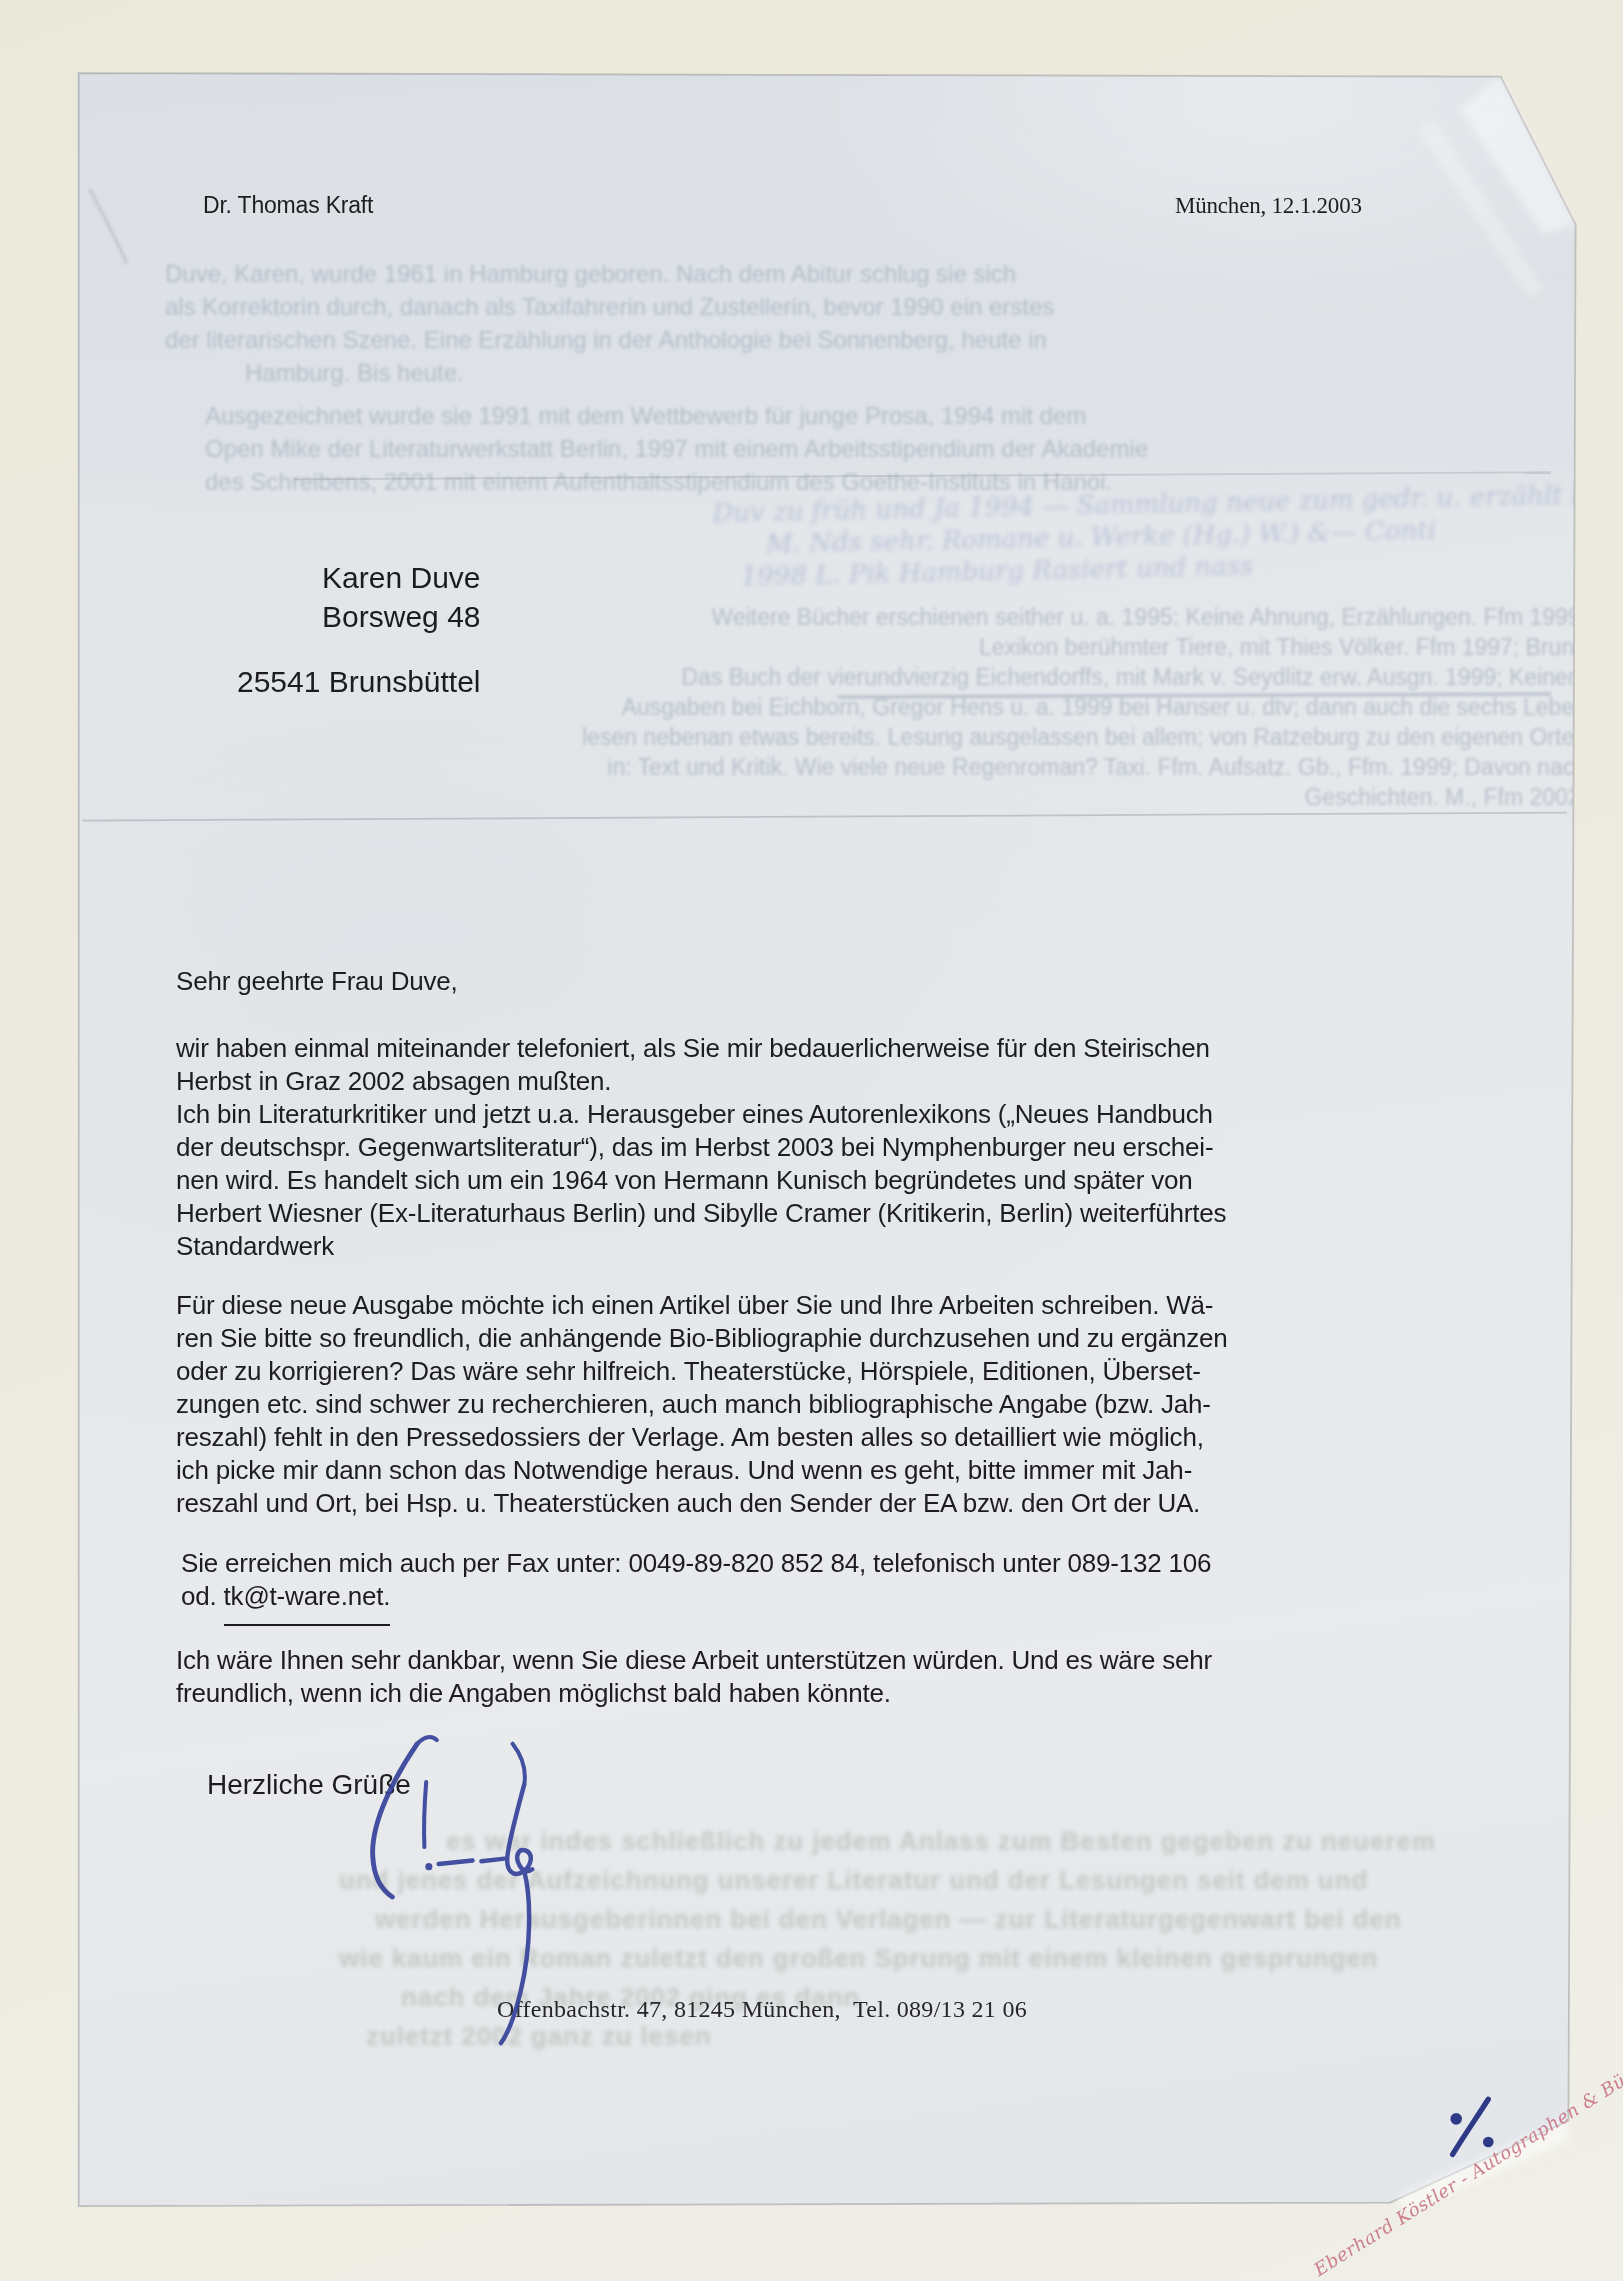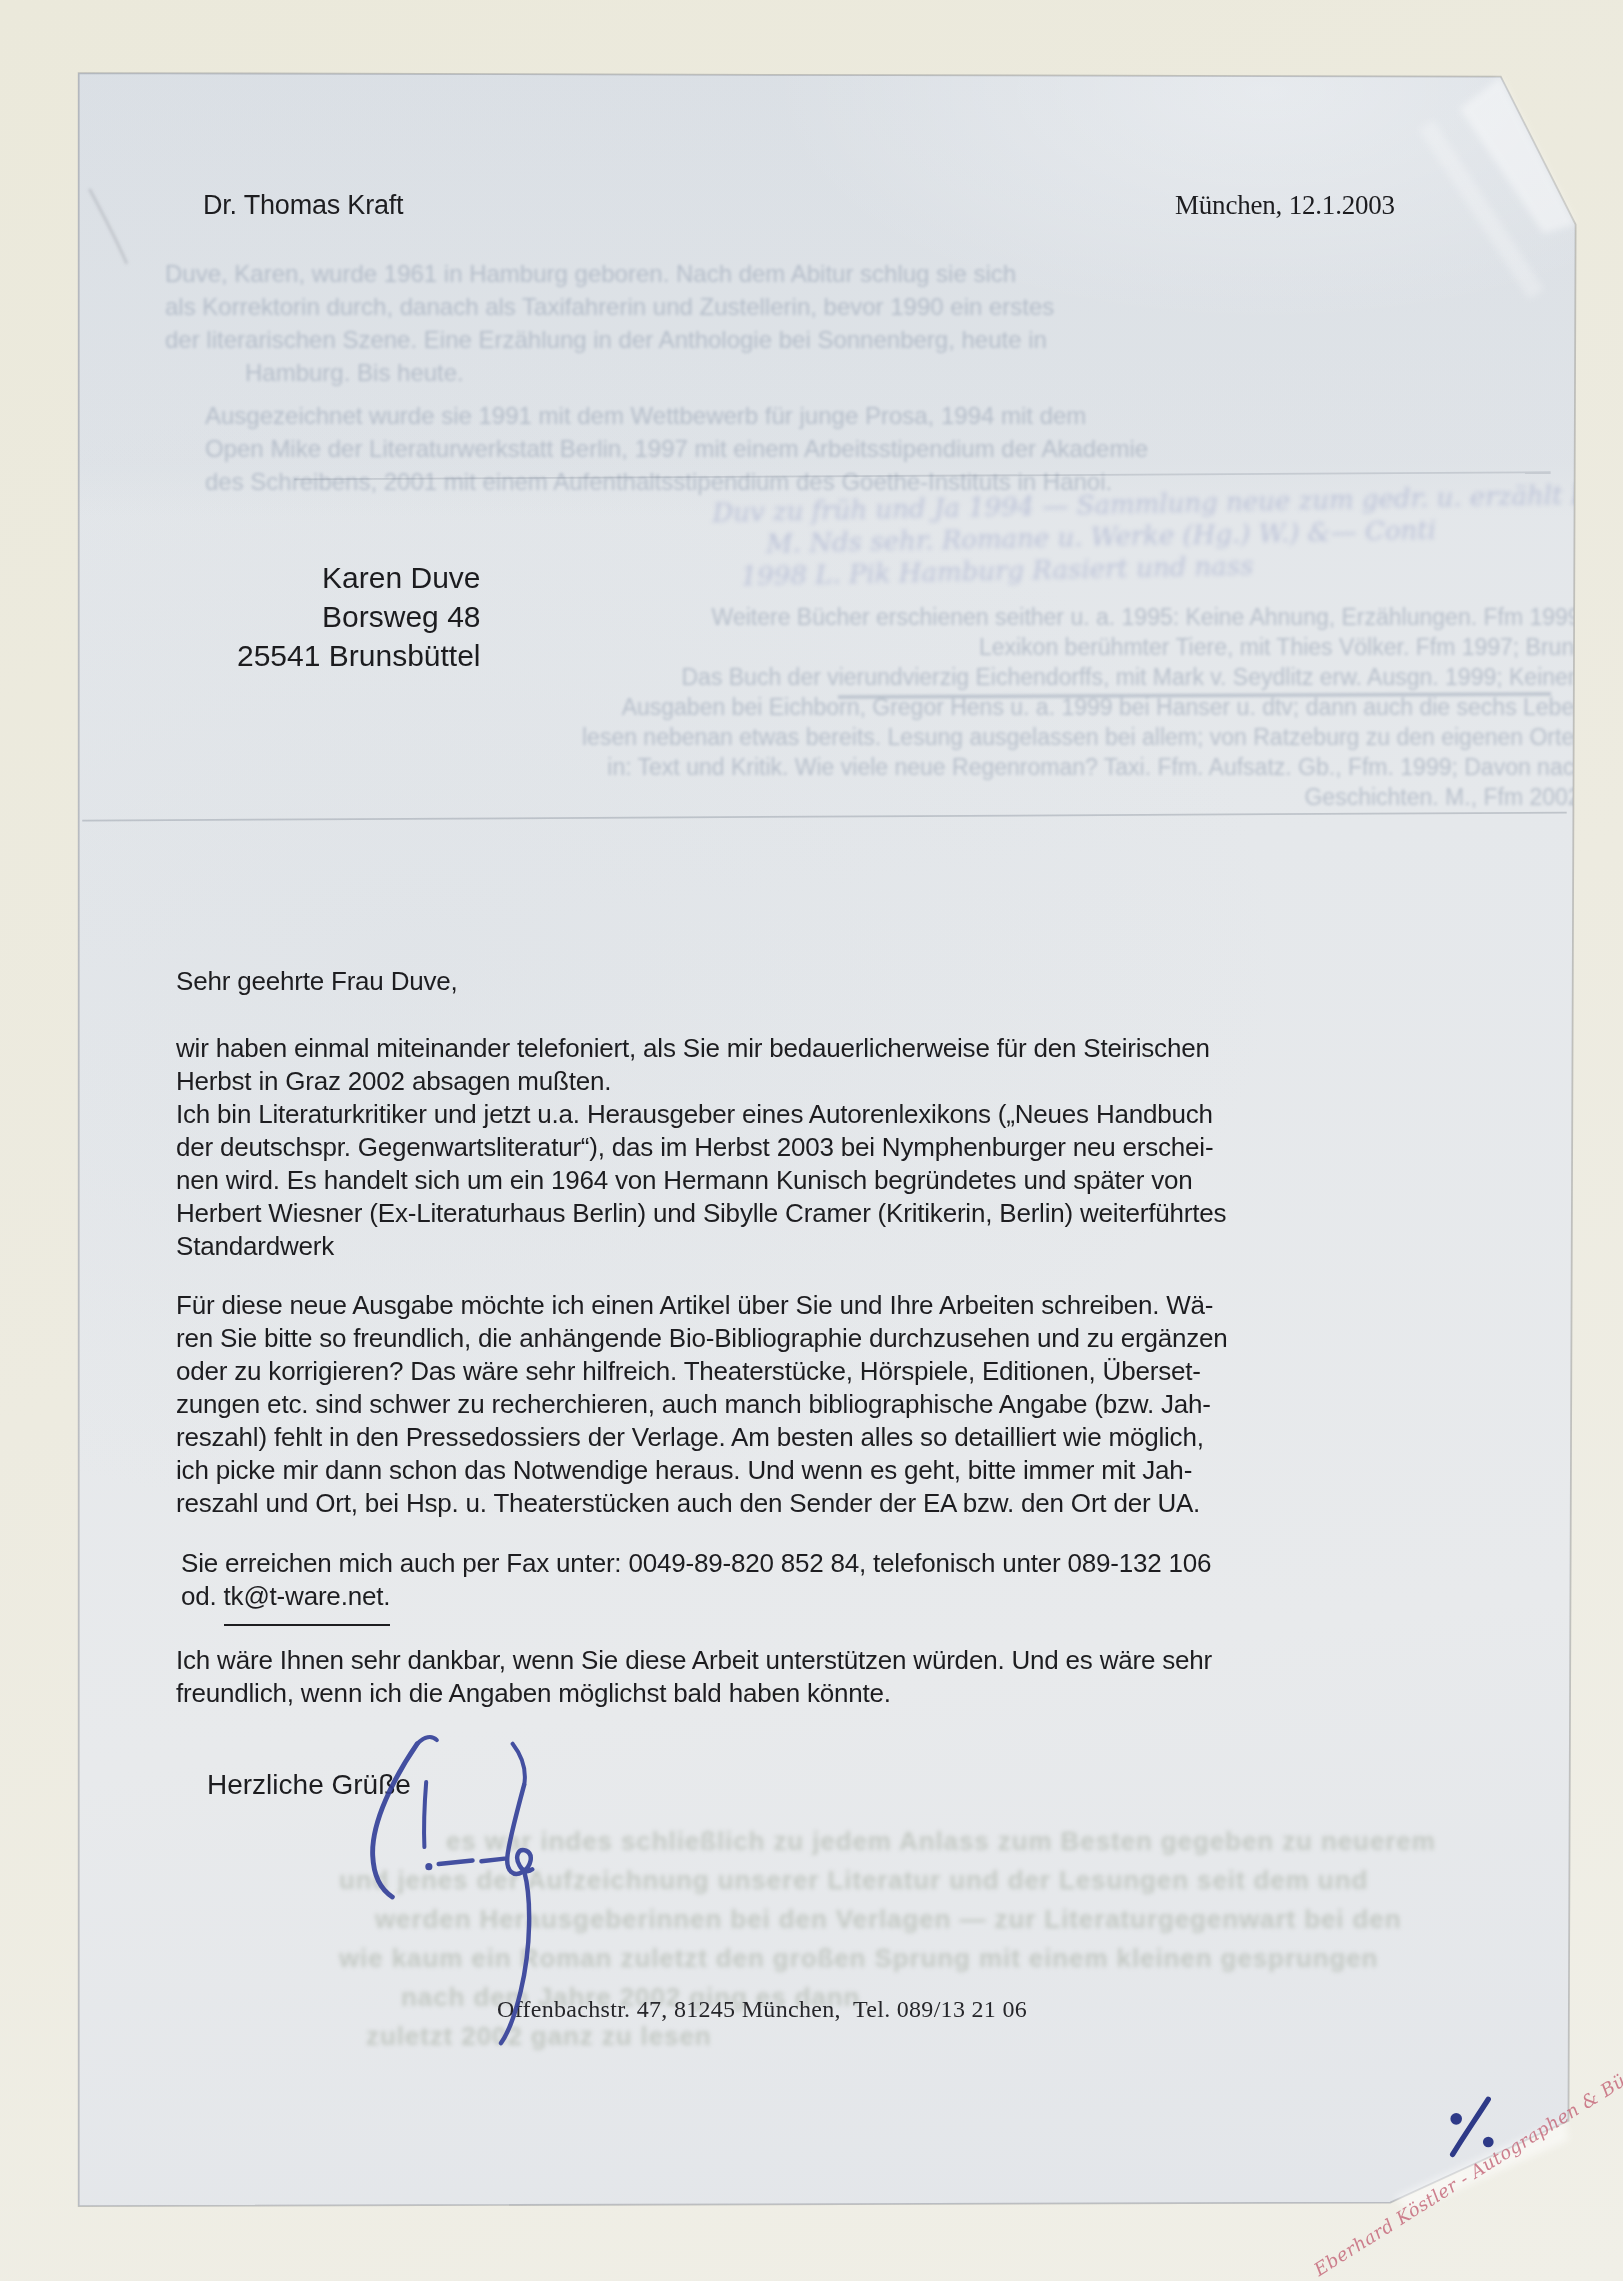--- a/index.html
+++ b/index.html
@@ -15,21 +15,21 @@
     position:absolute;inset:0;
     clip-path:polygon(78px 73px,1501px 77px,1575px 225px,1568px 2121px,1390px 2203px,78px 2206px);
     background:
       linear-gradient(180deg, rgba(196,205,216,.22) 0px, rgba(196,205,216,.14) 463px, rgba(196,205,216,0) 517px),
       radial-gradient(802px 374px at 78% 4%, rgba(255,255,255,.5), rgba(255,255,255,0) 62%),
       radial-gradient(1248px 802px at 25% 42%, rgba(203,211,220,.18), rgba(203,211,220,0) 70%),
       linear-gradient(173deg,#e0e4e8 0%,#e5e8eb 40%,#e8eaec 72%,#e2e5e9 100%);
   }
   .para{color:#1d1d20;font:26px/33px "Liberation Sans",sans-serif;letter-spacing:-0.2px;}
   .ln{white-space:nowrap;}
-  .hdr{font-size:27px;}
+  .hdr{font-size:23px;}
   .addr{font:30px/39px "Liberation Sans",sans-serif;color:#1c1c1f;text-align:right;}
   .subject{font:bold 28.5px "Liberation Sans",sans-serif;color:#17171a;letter-spacing:-0.2px;}
   .closing{font:28px "Liberation Sans",sans-serif;color:#1d1d20;}
   .email{border-bottom:2.7px solid #1d1d20;padding-bottom:13px;}
   .footer{font:24px "Liberation Serif",serif;color:#26262a;white-space:pre;letter-spacing:0.3px;text-align:center;}
   .ghost{color:#8a97ab;filter:blur(1.5px);opacity:.48;}
   .ghost .ln{white-space:nowrap;}
   .ghost-a{font:24px/33px "Liberation Sans",sans-serif;}
   .ghost-b{font:24px/33px "Liberation Sans",sans-serif;}
   .ghost-hw{font:italic 26px/32px "DejaVu Serif",serif;color:#949ec6;filter:blur(2.1px);opacity:.5;transform:rotate(-1.2deg);}
@@ -88,21 +88,21 @@
       <div class="ln" style="padding-left:62px">nach dem Jahre 2002 ging es dann</div>
       <div class="ln" style="padding-left:27px">zuletzt 2002 ganz zu lesen</div>
     </div>
 
     <div class="abs para hdr ln" style="left:203px;top:189px;">Dr. Thomas Kraft</div>
     <div class="abs para hdr ln" style="left:1175px;top:189px;font-family:Liberation Serif, serif;">München, 12.1.2003</div>
 
     <div class="abs addr" style="left:237px;top:558px;">
       <div class="ln">Karen Duve</div>
       <div class="ln">Borsweg 48</div>
-      <div class="ln" style="">25541 Brunsbüttel</div>
+      <div class="ln" style="margin-top:26px">25541 Brunsbüttel</div>
     </div>
 
 
     <div class="abs para ln" style="left:176px;top:965px;">Sehr geehrte Frau Duve,</div>
 
     <div class="abs para" style="left:176px;top:1032px;">
       <div class="ln">wir haben einmal miteinander telefoniert, als Sie mir bedauerlicherweise für den Steirischen</div>
       <div class="ln">Herbst in Graz 2002 absagen mußten.</div>
       <div class="ln">Ich bin Literaturkritiker und jetzt u.a. Herausgeber eines Autorenlexikons („Neues Handbuch</div>
       <div class="ln">der deutschspr. Gegenwartsliteratur“), das im Herbst 2003 bei Nymphenburger neu erschei-</div>

